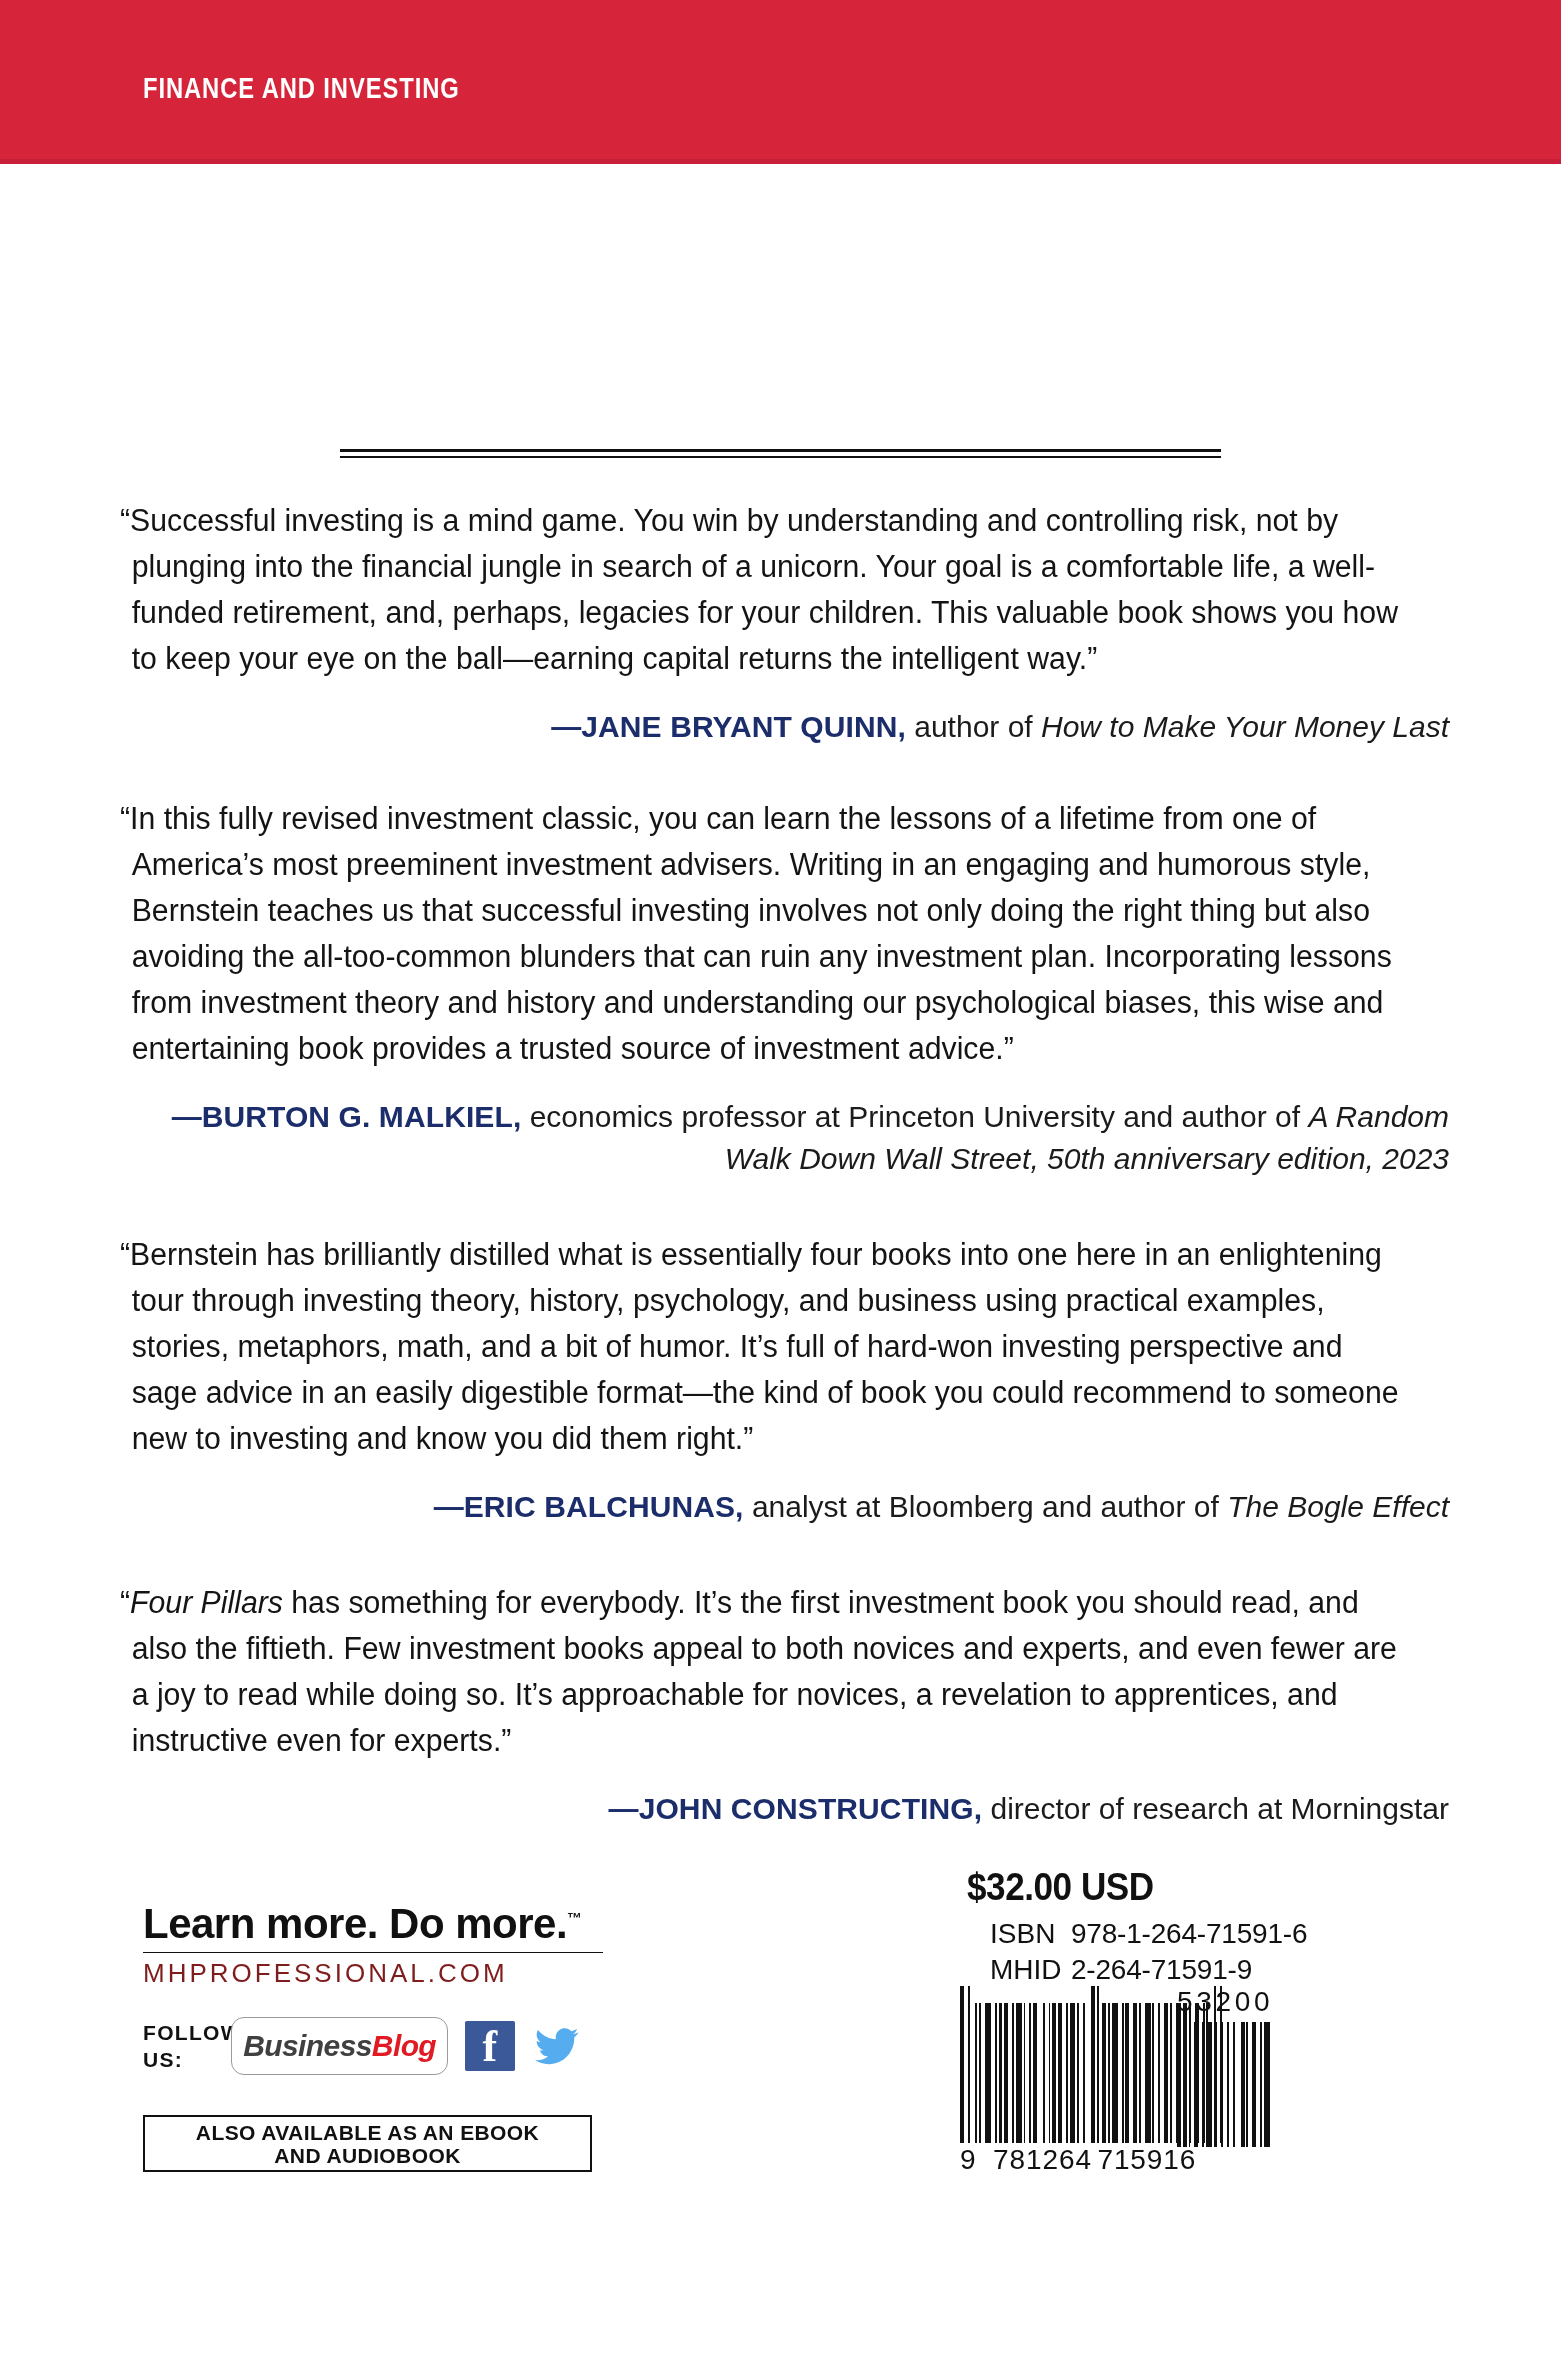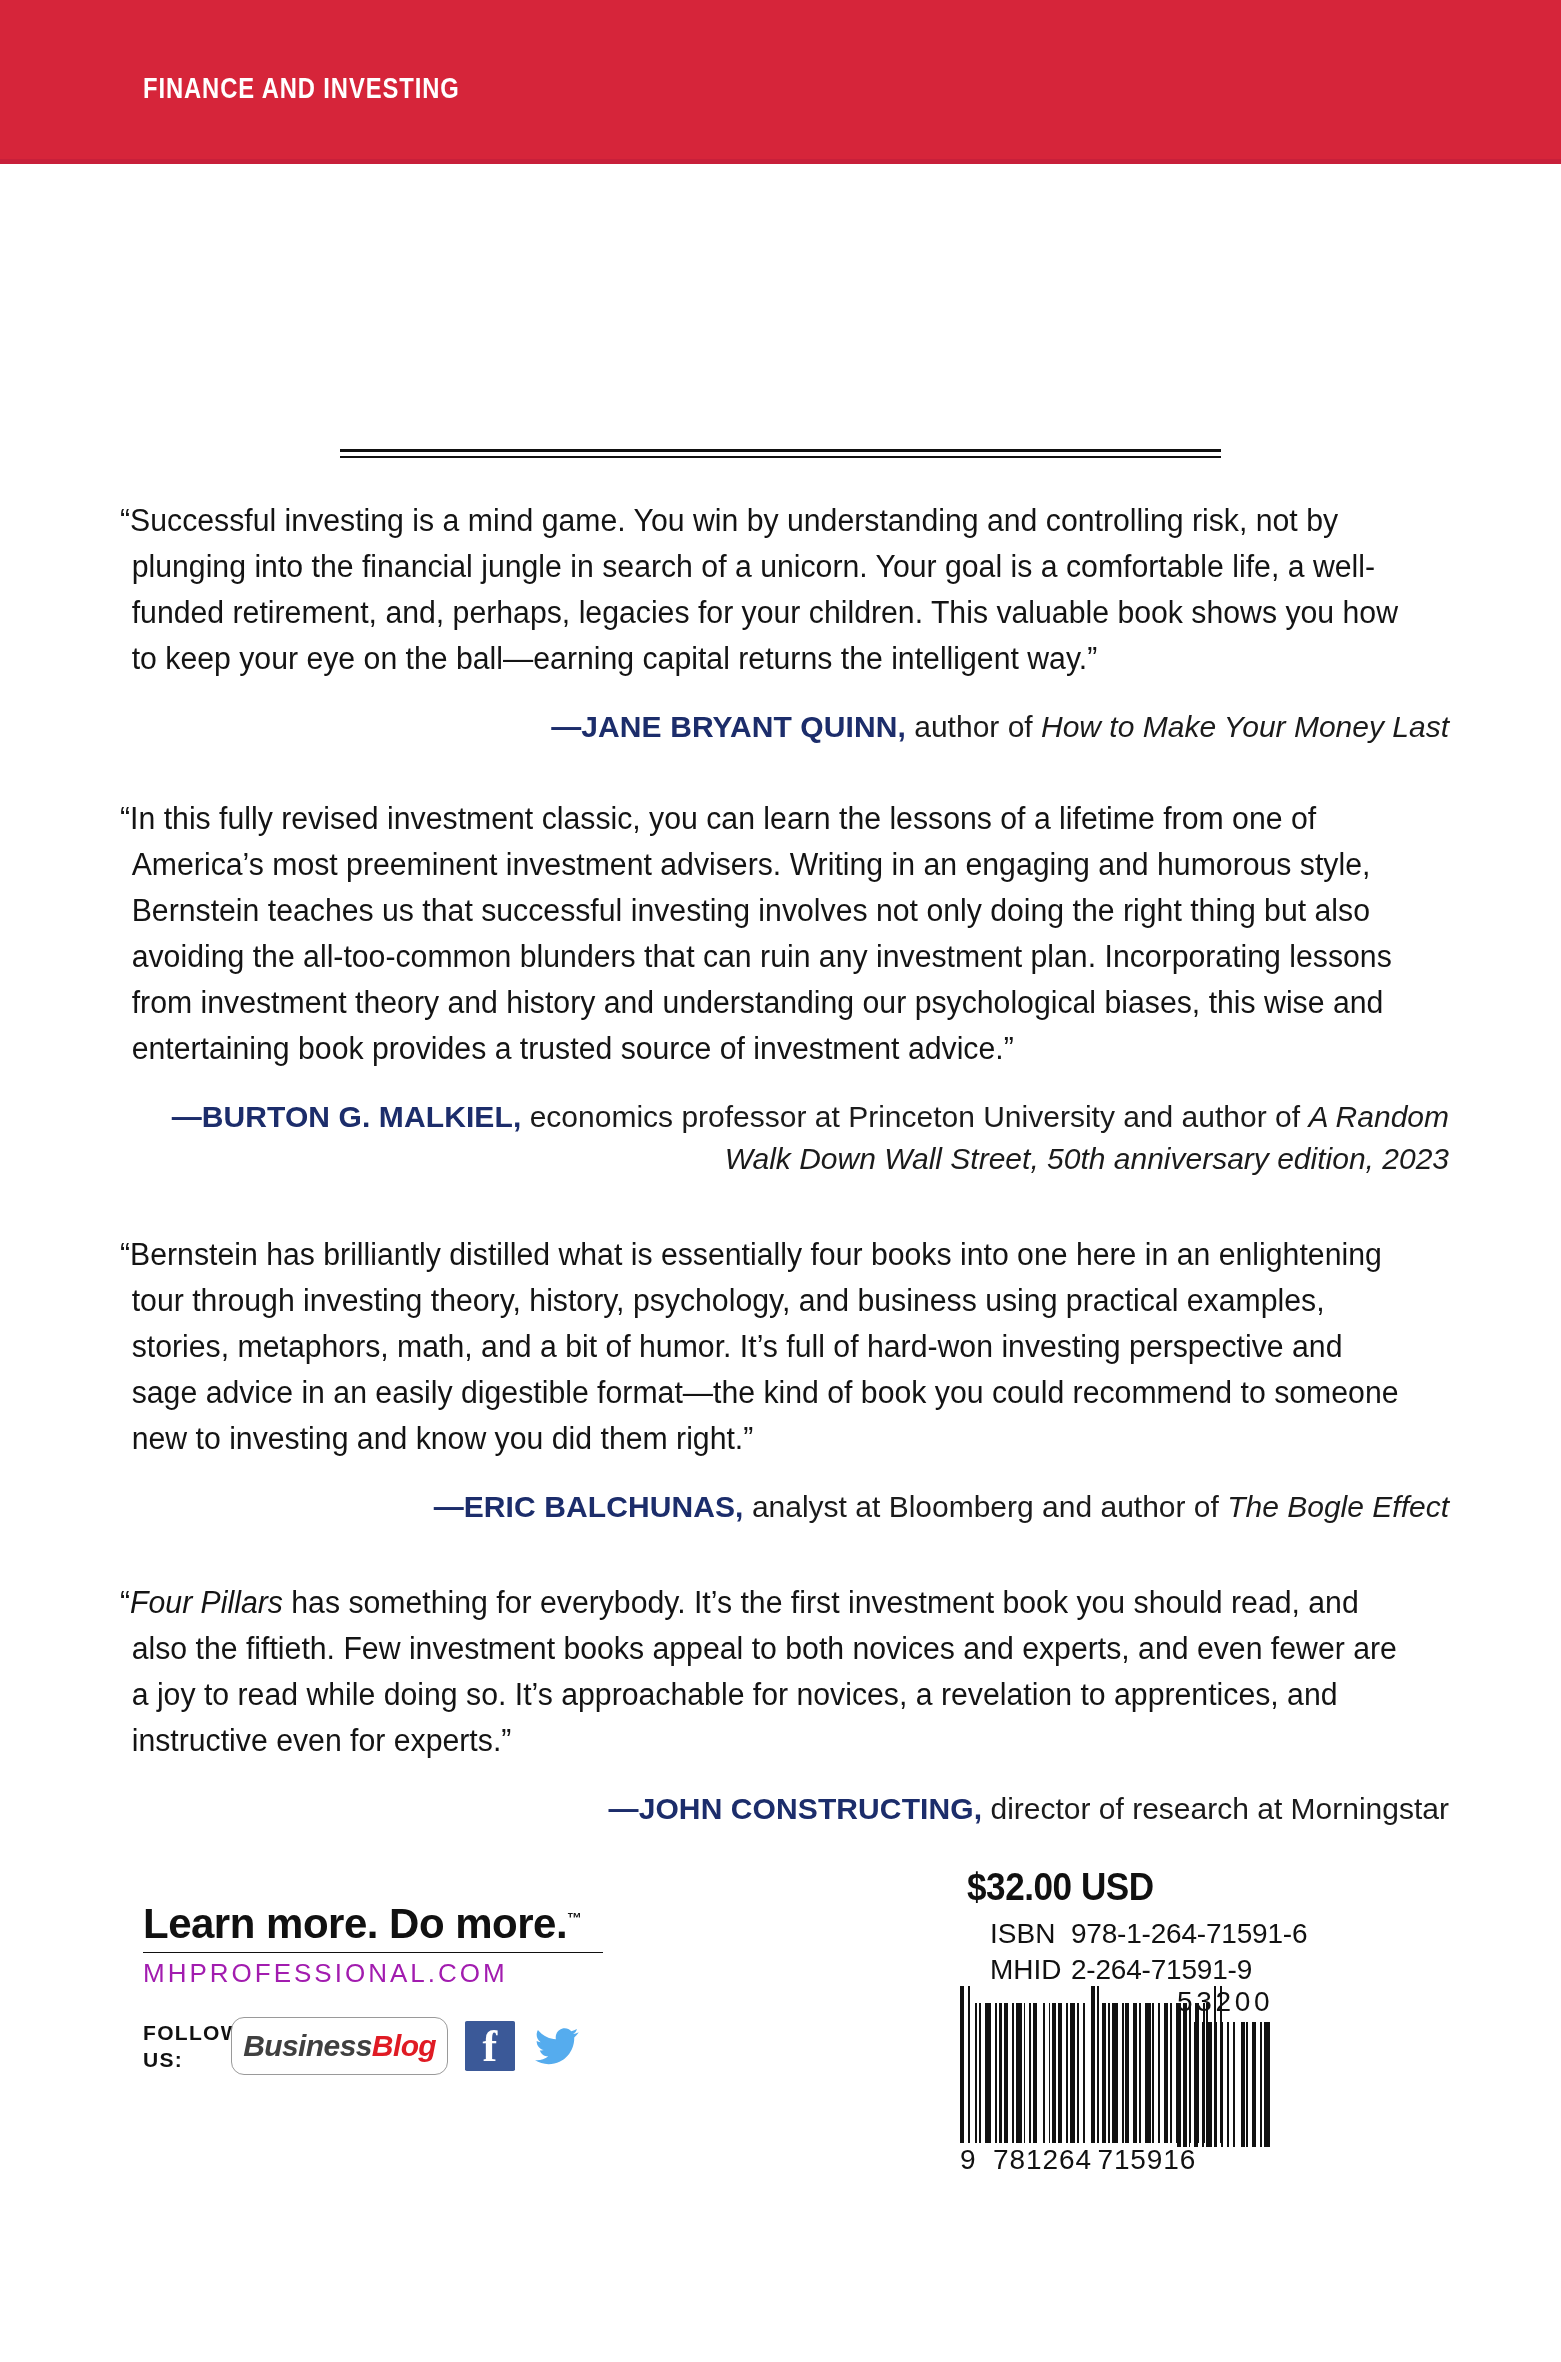--- a/index.html
+++ b/index.html
@@ -155,21 +155,21 @@
   }
   .pub-rule {
     width: 460px;
     height: 1.8px;
     background: #111111;
     margin-top: 3.7px;
   }
   .pub-domain {
     font-family: "Liberation Sans", sans-serif;
     font-size: 26px;
-    color: #a21caf;
+    color: #7f1d1d;
     letter-spacing: 3px;
     margin-top: 4.6px;
     white-space: nowrap;
   }
 
   
   .follow-row {
     position: absolute;
     left: 143px;
     top: 2017px;
@@ -420,20 +420,26 @@
     <div class="fb-icon">
       <div class="f">f</div>
     </div>
     <div class="tw-icon">
       <svg viewBox="0 0 24 24" width="54" height="44" aria-hidden="true">
         <path fill="#55acee" d="M23.6 4.6c-.9.4-1.8.7-2.8.8 1-.6 1.8-1.5 2.1-2.7-.9.6-2 1-3.1 1.2-.9-1-2.2-1.6-3.6-1.6-2.7 0-4.9 2.2-4.9 4.9 0 .4 0 .8.1 1.1C7.4 8.1 3.9 6.2 1.6 3.3c-.4.7-.7 1.6-.7 2.5 0 1.7.9 3.2 2.2 4.1-.8 0-1.6-.2-2.2-.6v.1c0 2.4 1.7 4.4 3.9 4.8-.4.1-.8.2-1.3.2-.3 0-.6 0-.9-.1.6 2 2.4 3.4 4.6 3.4-1.7 1.3-3.8 2.1-6.1 2.1-.4 0-.8 0-1.2-.1 2.2 1.4 4.8 2.2 7.5 2.2 9.1 0 14-7.5 14-14v-.6c1-.7 1.8-1.6 2.4-2.6z"></path>
       </svg>
     </div>
   </div>
 
+  <div class="ebook-box">
+    <div class="ebook-text">
+      <div>ALSO AVAILABLE AS AN EBOOK</div>
+      <div>AND AUDIOBOOK</div>
+    </div>
+  </div>
 
   <div class="price-block">
     <div class="price">$32.00 USD</div>
     <div class="isbn-table">
       <div class="isbn-row">
         <div class="isbn-key">ISBN</div>
         <div class="isbn-val">978-1-264-71591-6</div>
       </div>
       <div class="isbn-row">
         <div class="isbn-key">MHID</div>

